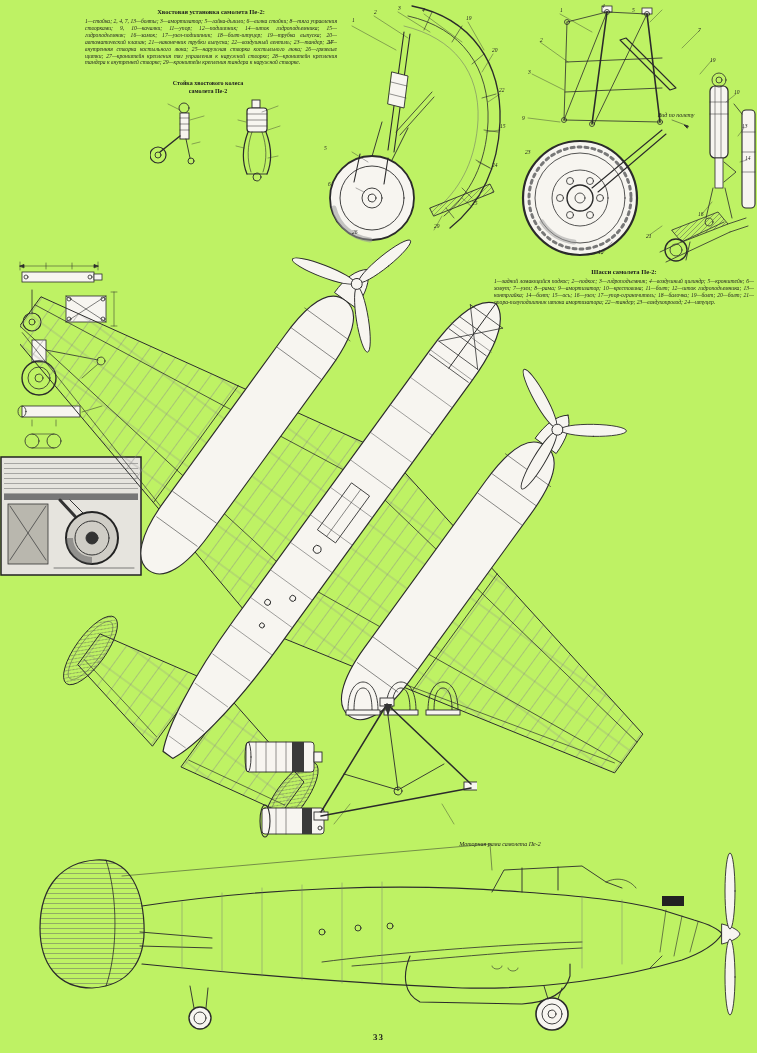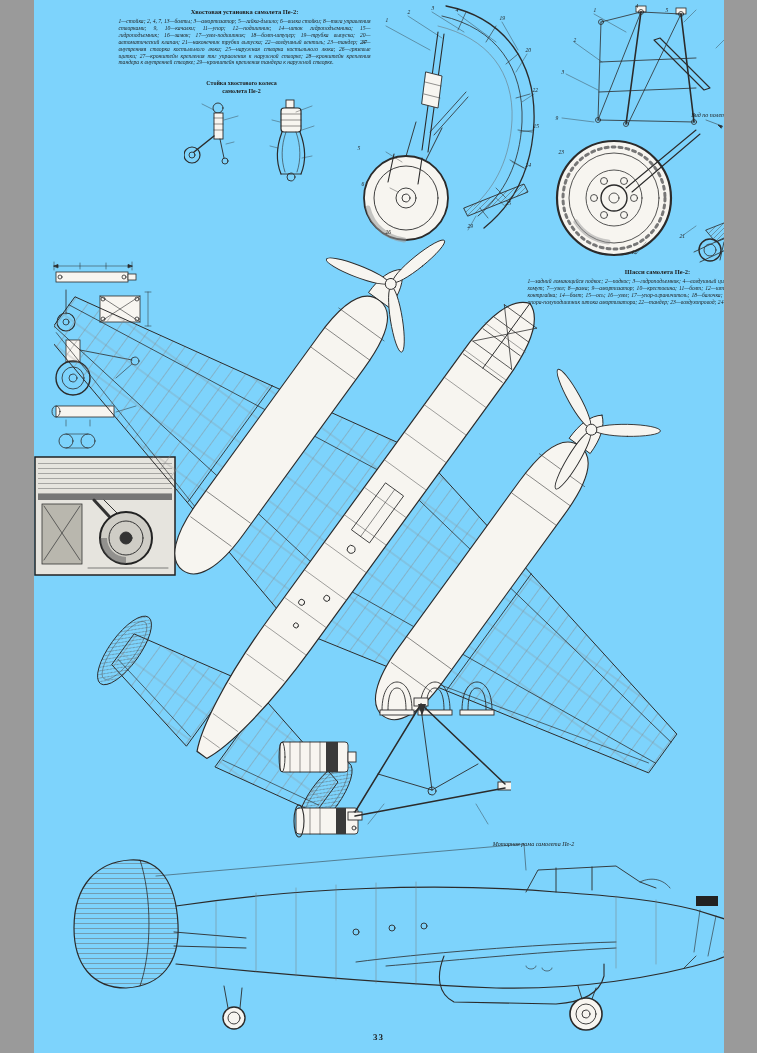--- a/index.html
+++ b/index.html
@@ -1,19 +1,19 @@
 <!DOCTYPE html>
 <html><head>
 <meta charset="utf-8">
 <style>
   *{margin:0;padding:0;box-sizing:border-box}
   html,body{background:#9a9a9a}
   .page{
-    position:relative;width:690px;height:1053px;margin:0 auto;
-    background:#7dd3fc;color:#1c1c1c;overflow:hidden;
+    position:relative;width:757px;height:1053px;margin:0 auto;
+    background:#bef264;color:#1c1c1c;overflow:hidden;
     font-family:"Liberation Serif","DejaVu Serif",serif;
   }
   .fig{position:absolute}
   .cap{position:absolute;text-align:justify}
   .cap-title{font-weight:bold;text-align:center;font-size:6.5px;line-height:8px;margin-bottom:2px}
   .cap-legend{font-size:5.6px;line-height:6.9px;font-style:italic}
   .smallcap{position:absolute;font-size:6px;line-height:7.5px;text-align:center;font-weight:bold}
   .figlabel{position:absolute;font-size:6px;line-height:7px;font-style:italic;text-align:center}
   .callout{position:absolute;font-size:5.5px;font-style:italic;line-height:1;color:#222}
   .pageno{position:absolute;left:0;right:0;top:1032px;text-align:center;font-size:9px;font-weight:bold;letter-spacing:1px}

